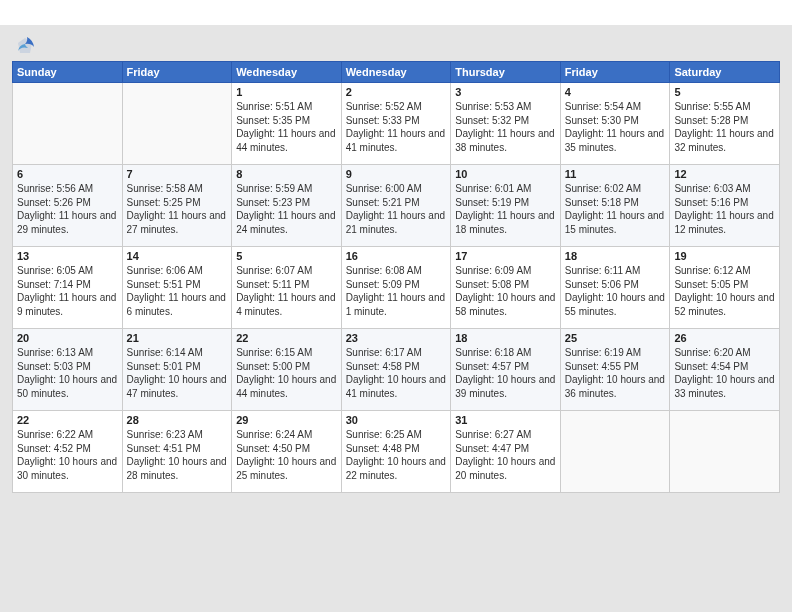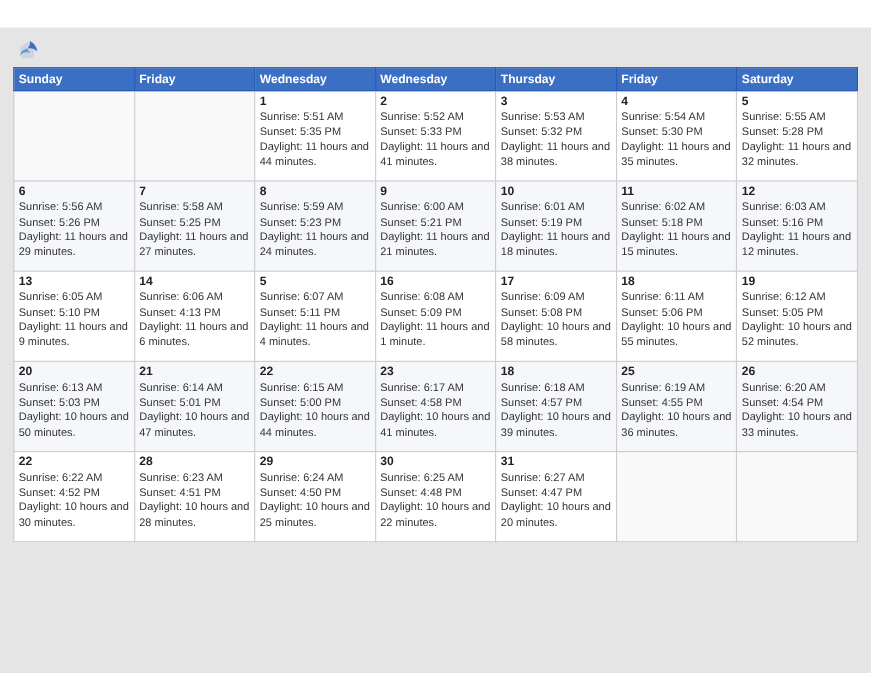--- a/index.html
+++ b/index.html
@@ -211,27 +211,27 @@
             <span class="day-num">12</span>
             <div class="cell-text">Sunrise: 6:03 AM
 Sunset: 5:16 PM
 Daylight: 11 hours and 12 minutes.</div>
           </td>
         </tr>
         <tr>
           <td>
             <span class="day-num">13</span>
             <div class="cell-text">Sunrise: 6:05 AM
-Sunset: 5:10 PM
+Sunset: 7:14 PM
 Daylight: 11 hours and 9 minutes.</div>
           </td>
           <td>
             <span class="day-num">14</span>
             <div class="cell-text">Sunrise: 6:06 AM
-Sunset: 4:13 PM
+Sunset: 5:51 PM
 Daylight: 11 hours and 6 minutes.</div>
           </td>
           <td>
             <span class="day-num">5</span>
             <div class="cell-text">Sunrise: 6:07 AM
 Sunset: 5:11 PM
 Daylight: 11 hours and 4 minutes.</div>
           </td>
           <td>
             <span class="day-num">16</span>

